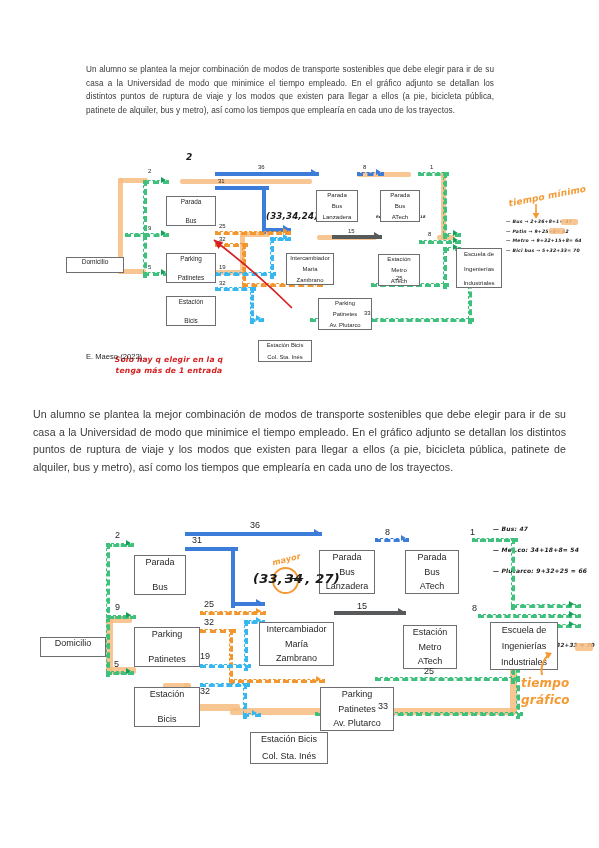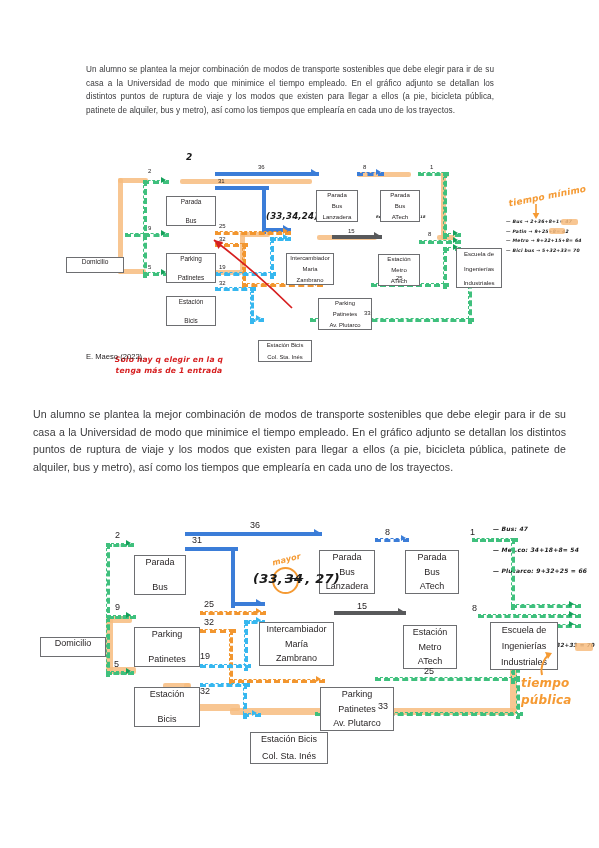--- a/index.html
+++ b/index.html
@@ -447,17 +447,17 @@
     <div class="hand hand-black" style="position:absolute;left:518px;top:137px;font-size:5.6px;white-space:nowrap;">— Bici → 5+32+33 = 70</div>
     <div class="hl" style="left:575px;top:138px;width:18px;height:8px;"></div>
 
     <svg class="arrow-curve" style="left:536px;top:146px;width:22px;height:26px;">
       <path d="M 6 24 C 4 16, 8 8, 13 3" stroke="#f59a33" stroke-width="2" fill="none"></path>
       <path d="M 9 1 L 16 2 L 12 8 z" fill="#f59a33"></path>
     </svg>
 
     <div class="hand hand-orange" style="position:absolute;left:521px;top:170px;font-size:12px;line-height:17px;">
       <div>tiempo</div>
-      <div>pública</div>
+      <div>gráfico</div>
     </div>
   </div>
 
 </div>
 
 </body></html>

